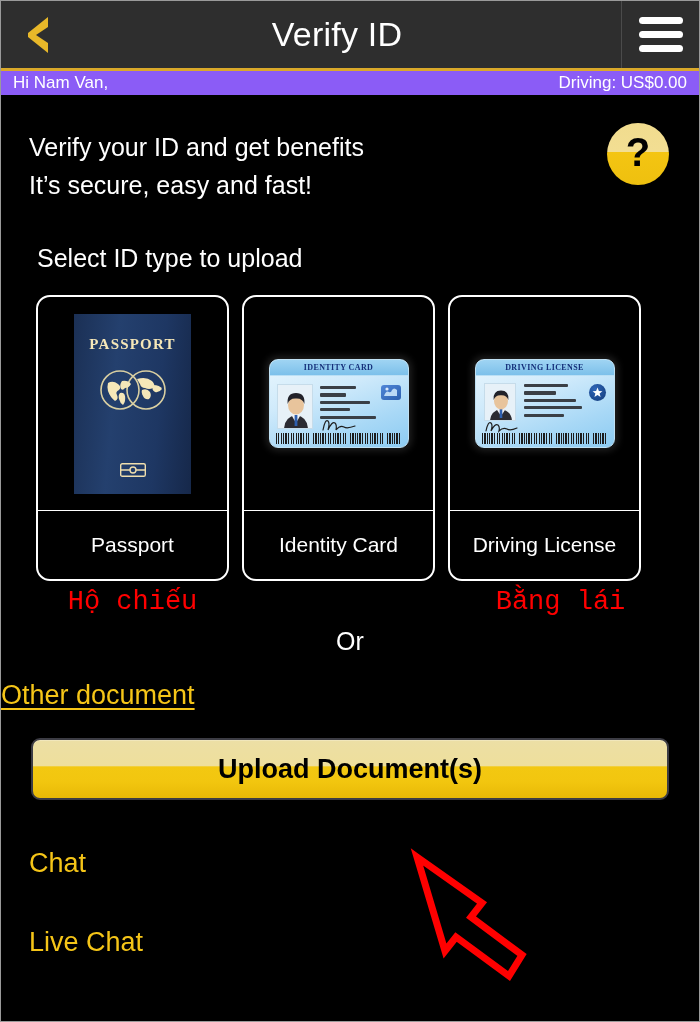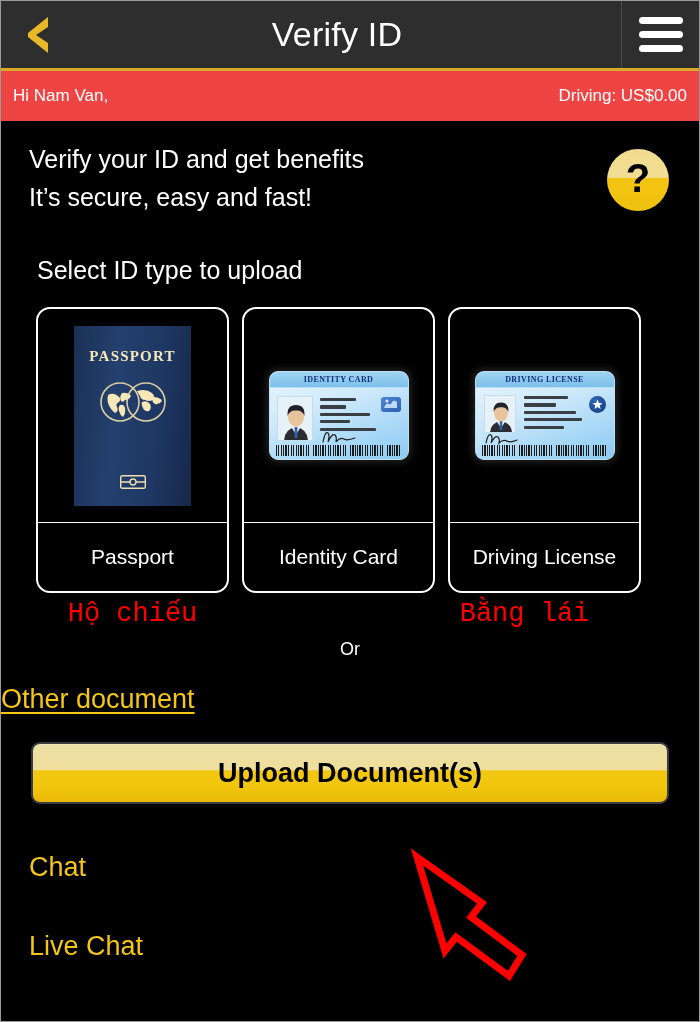--- a/index.html
+++ b/index.html
@@ -53,36 +53,36 @@
     background: #ffffff;
     border-radius: 4px;
   }
   .gold-rule {
     height: 3px;
     background: #d9a92a;
   }
 
   
   .userbar {
-    height: 50px;
-    background: #ef4444;
+    height: 24px;
+    background: #8b5cf6;
     display: flex;
     align-items: center;
     justify-content: space-between;
     padding: 0 12px 0 12px;
     color: #ffffff;
     font-size: 17px;
   }
 
   
   .content { position: relative; padding: 0 0 0 0; }
 
   .intro {
     position: relative;
-    padding: 19px 0 0 28px;
+    padding: 33px 0 0 28px;
     color: #ffffff;
     font-size: 25px;
     line-height: 38px;
   }
   .help-badge {
     position: absolute;
     right: 30px; top: 28px;
     width: 62px; height: 62px;
     border-radius: 50%;
     background: linear-gradient(180deg, #f1dc8e 0%, #f2de93 46%, #f4c512 47%, #eec00f 100%);
@@ -224,26 +224,26 @@
   .anno {
     position: absolute;
     color: #ff0000;
     font-size: 27px;
     text-align: center;
     top: 0;
     font-family: Liberation Mono, monospace;
   }
   .a1 { left: 35px;  width: 193px; }
   .a2 { left: 241px; width: 193px; }
-  .a3 { left: 427px; width: 193px; }
+  .a3 { left: 463px; width: 193px; }
 
   .or-text {
     text-align: center;
     color: #ffffff;
-    font-size: 18px;
+    font-size: 25px;
     margin-top: -2px;
   }
   .other-doc {
     margin-top: 24px;
   }
   .other-doc span {
     color: #f5c518;
     font-size: 27px;
     text-decoration: underline;
     text-underline-offset: 4px;

